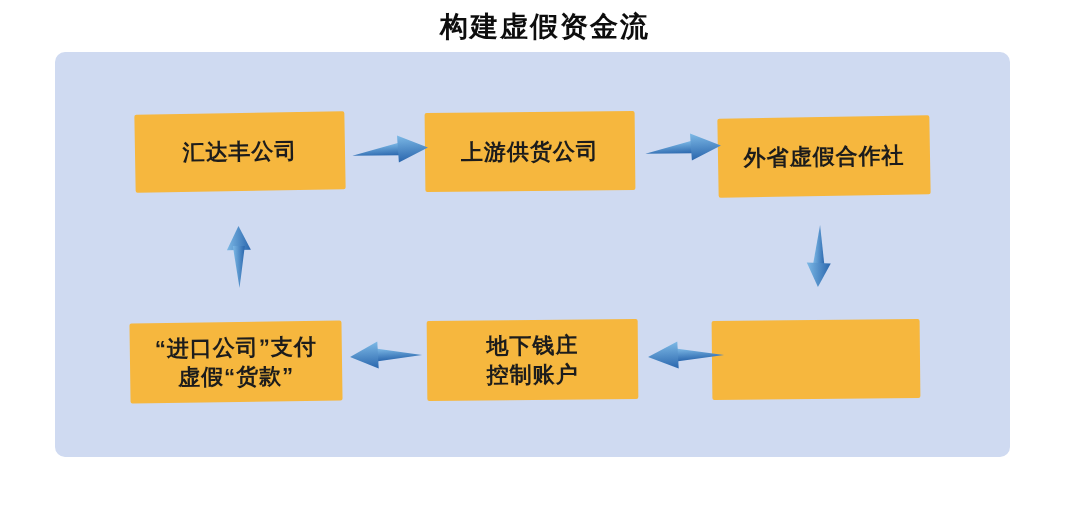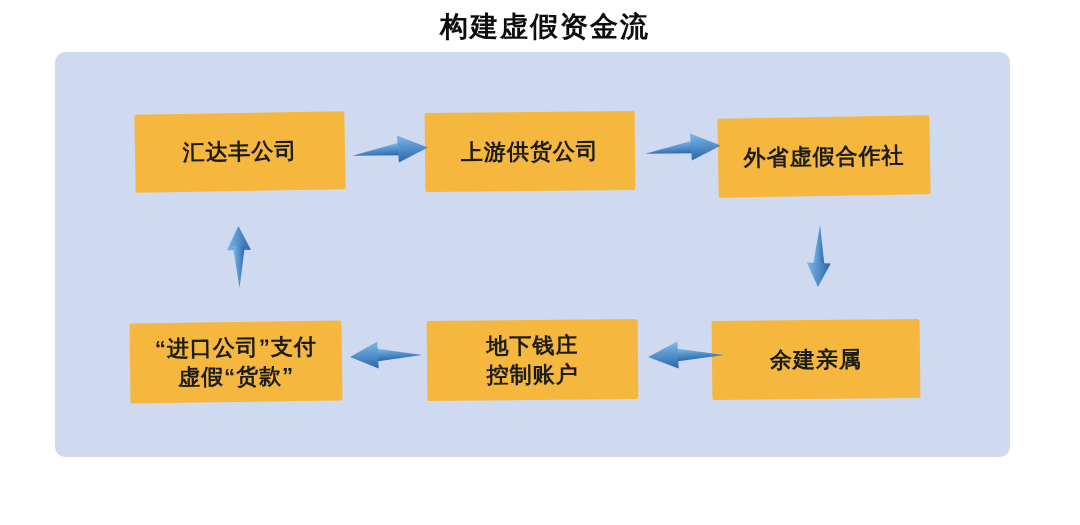--- a/index.html
+++ b/index.html
@@ -71,21 +71,20 @@
 
   <div class="node n2">
     <span>上游供货公司</span>
   </div>
 
   <div class="node n3">
     <span>外省虚假合作社</span>
   </div>
 
   <div class="node n4">
-    <span>余建亲属</span>
   </div>
 
   <div class="node n5">
     <span>地下钱庄</span>
     <span>控制账户</span>
   </div>
 
   <div class="node n6">
     <span>“进口公司”支付</span>
     <span>虚假“货款”</span>

